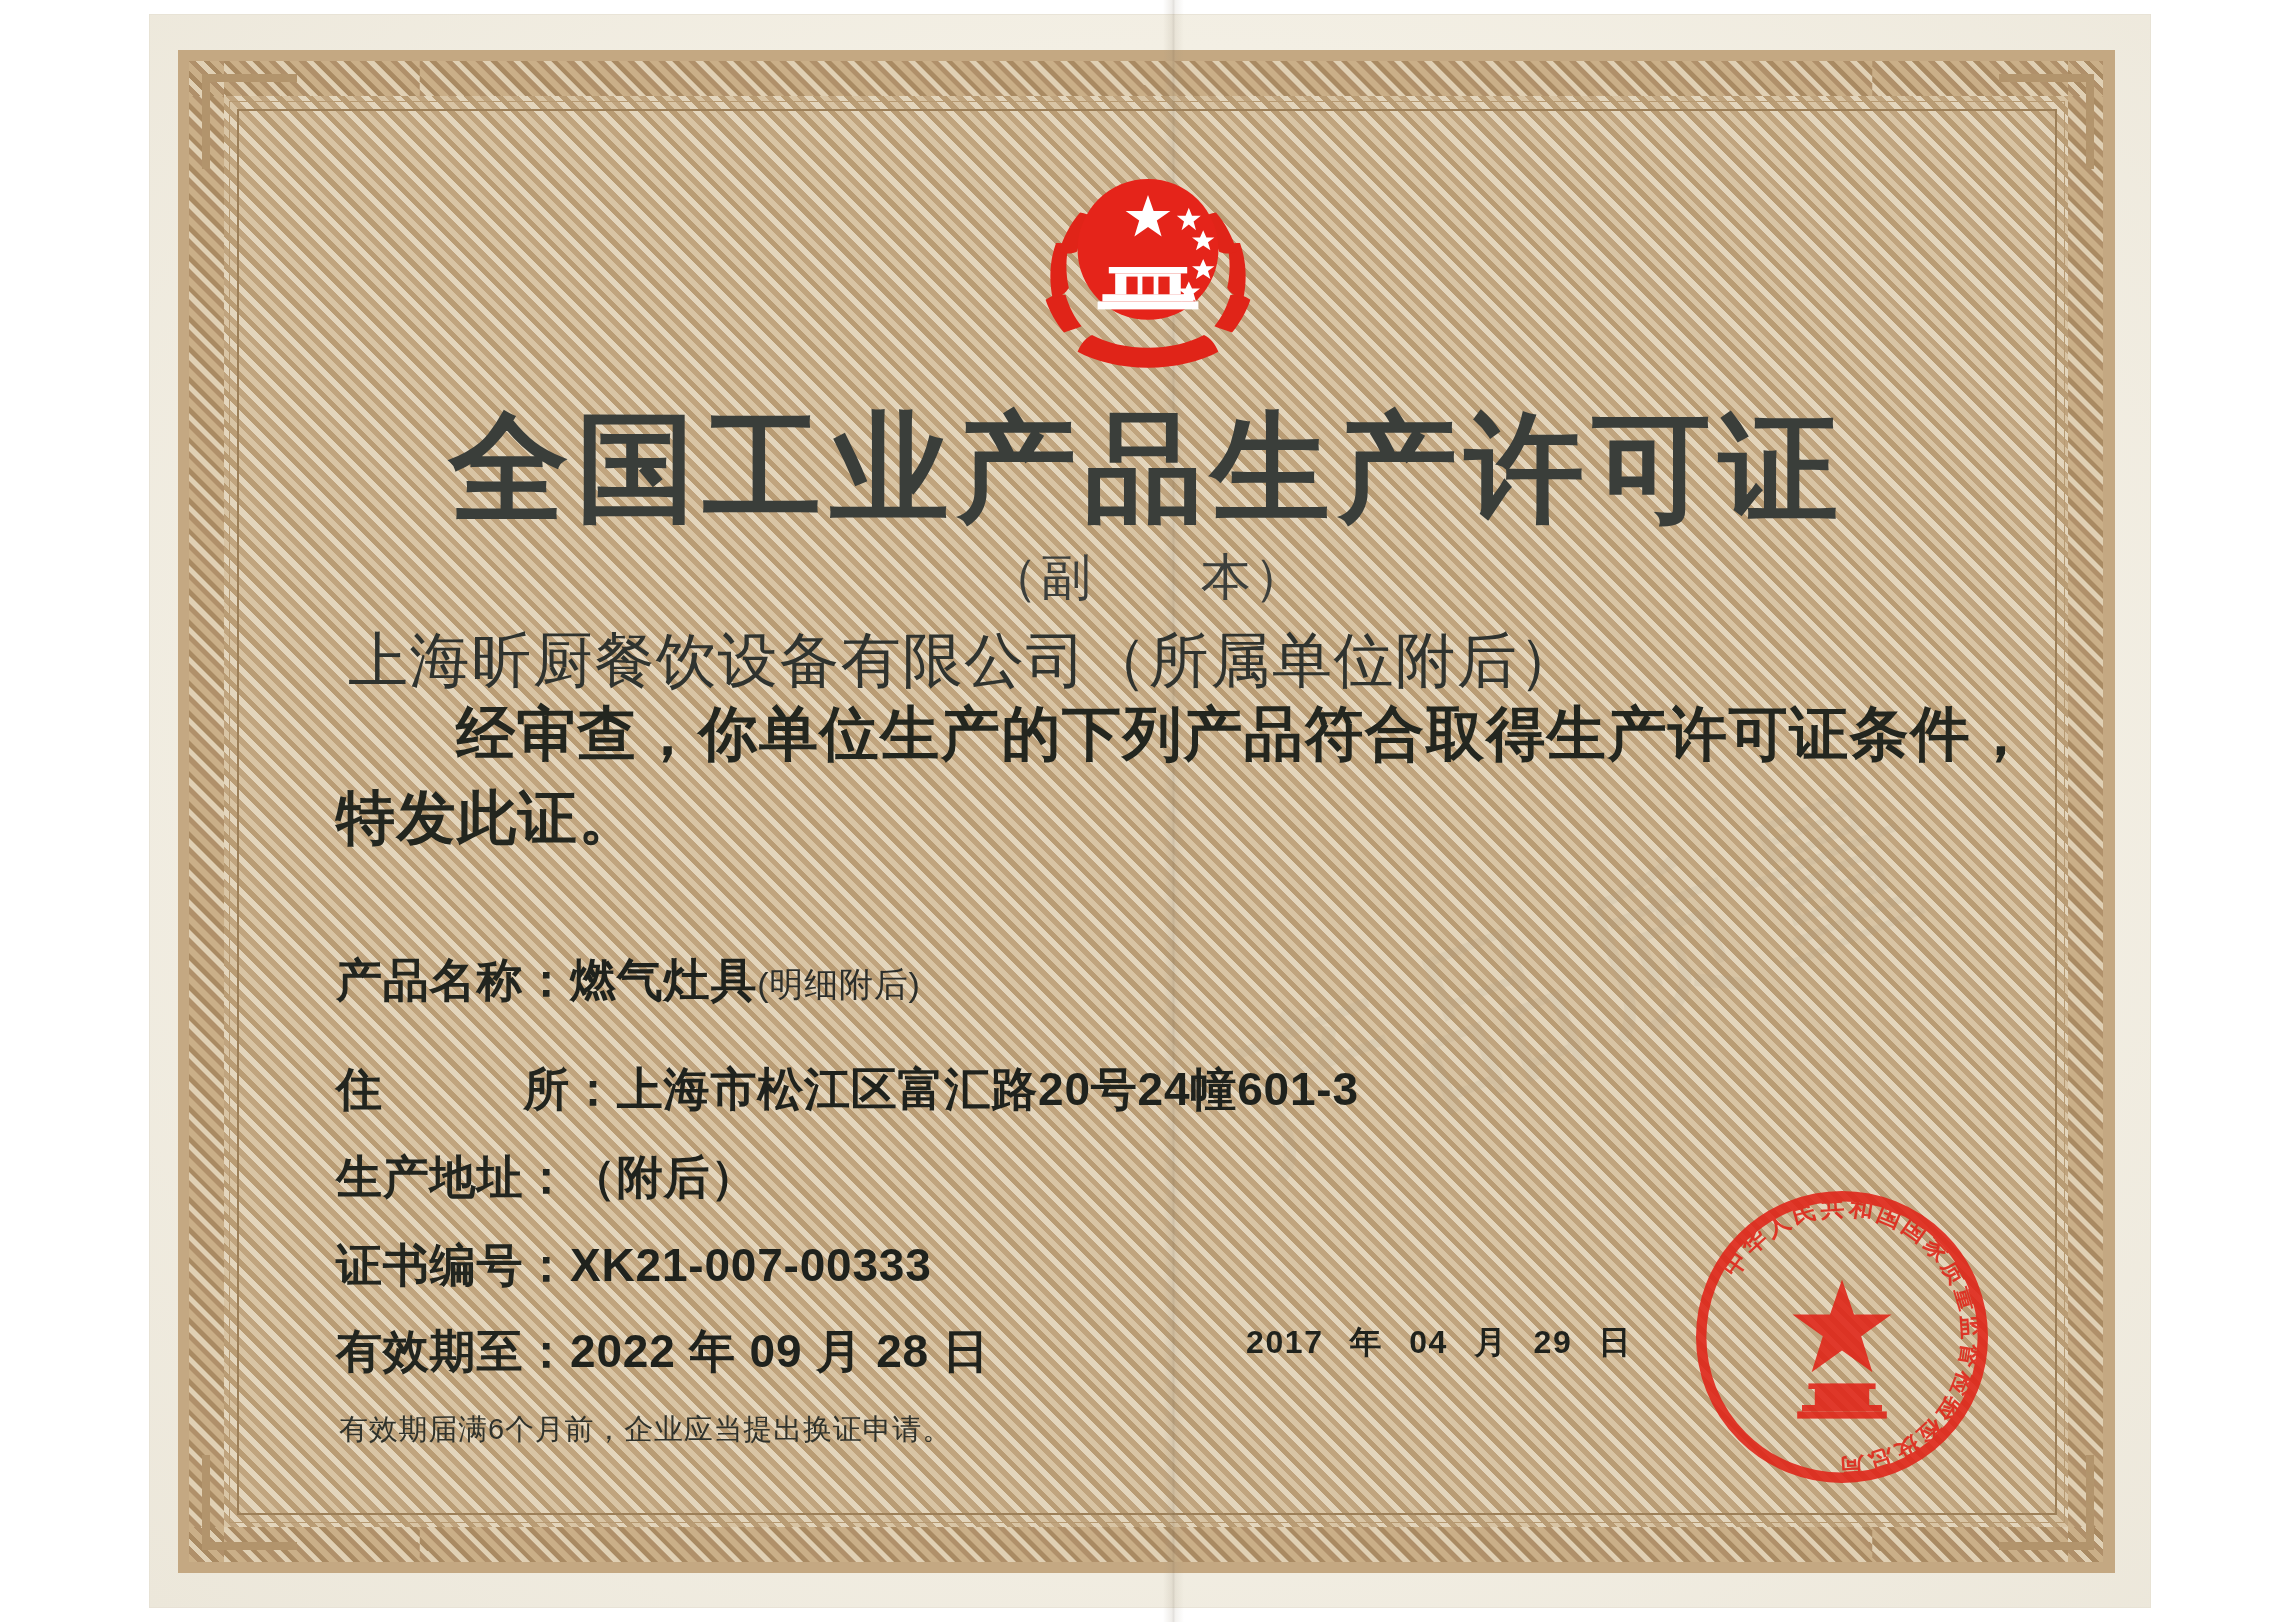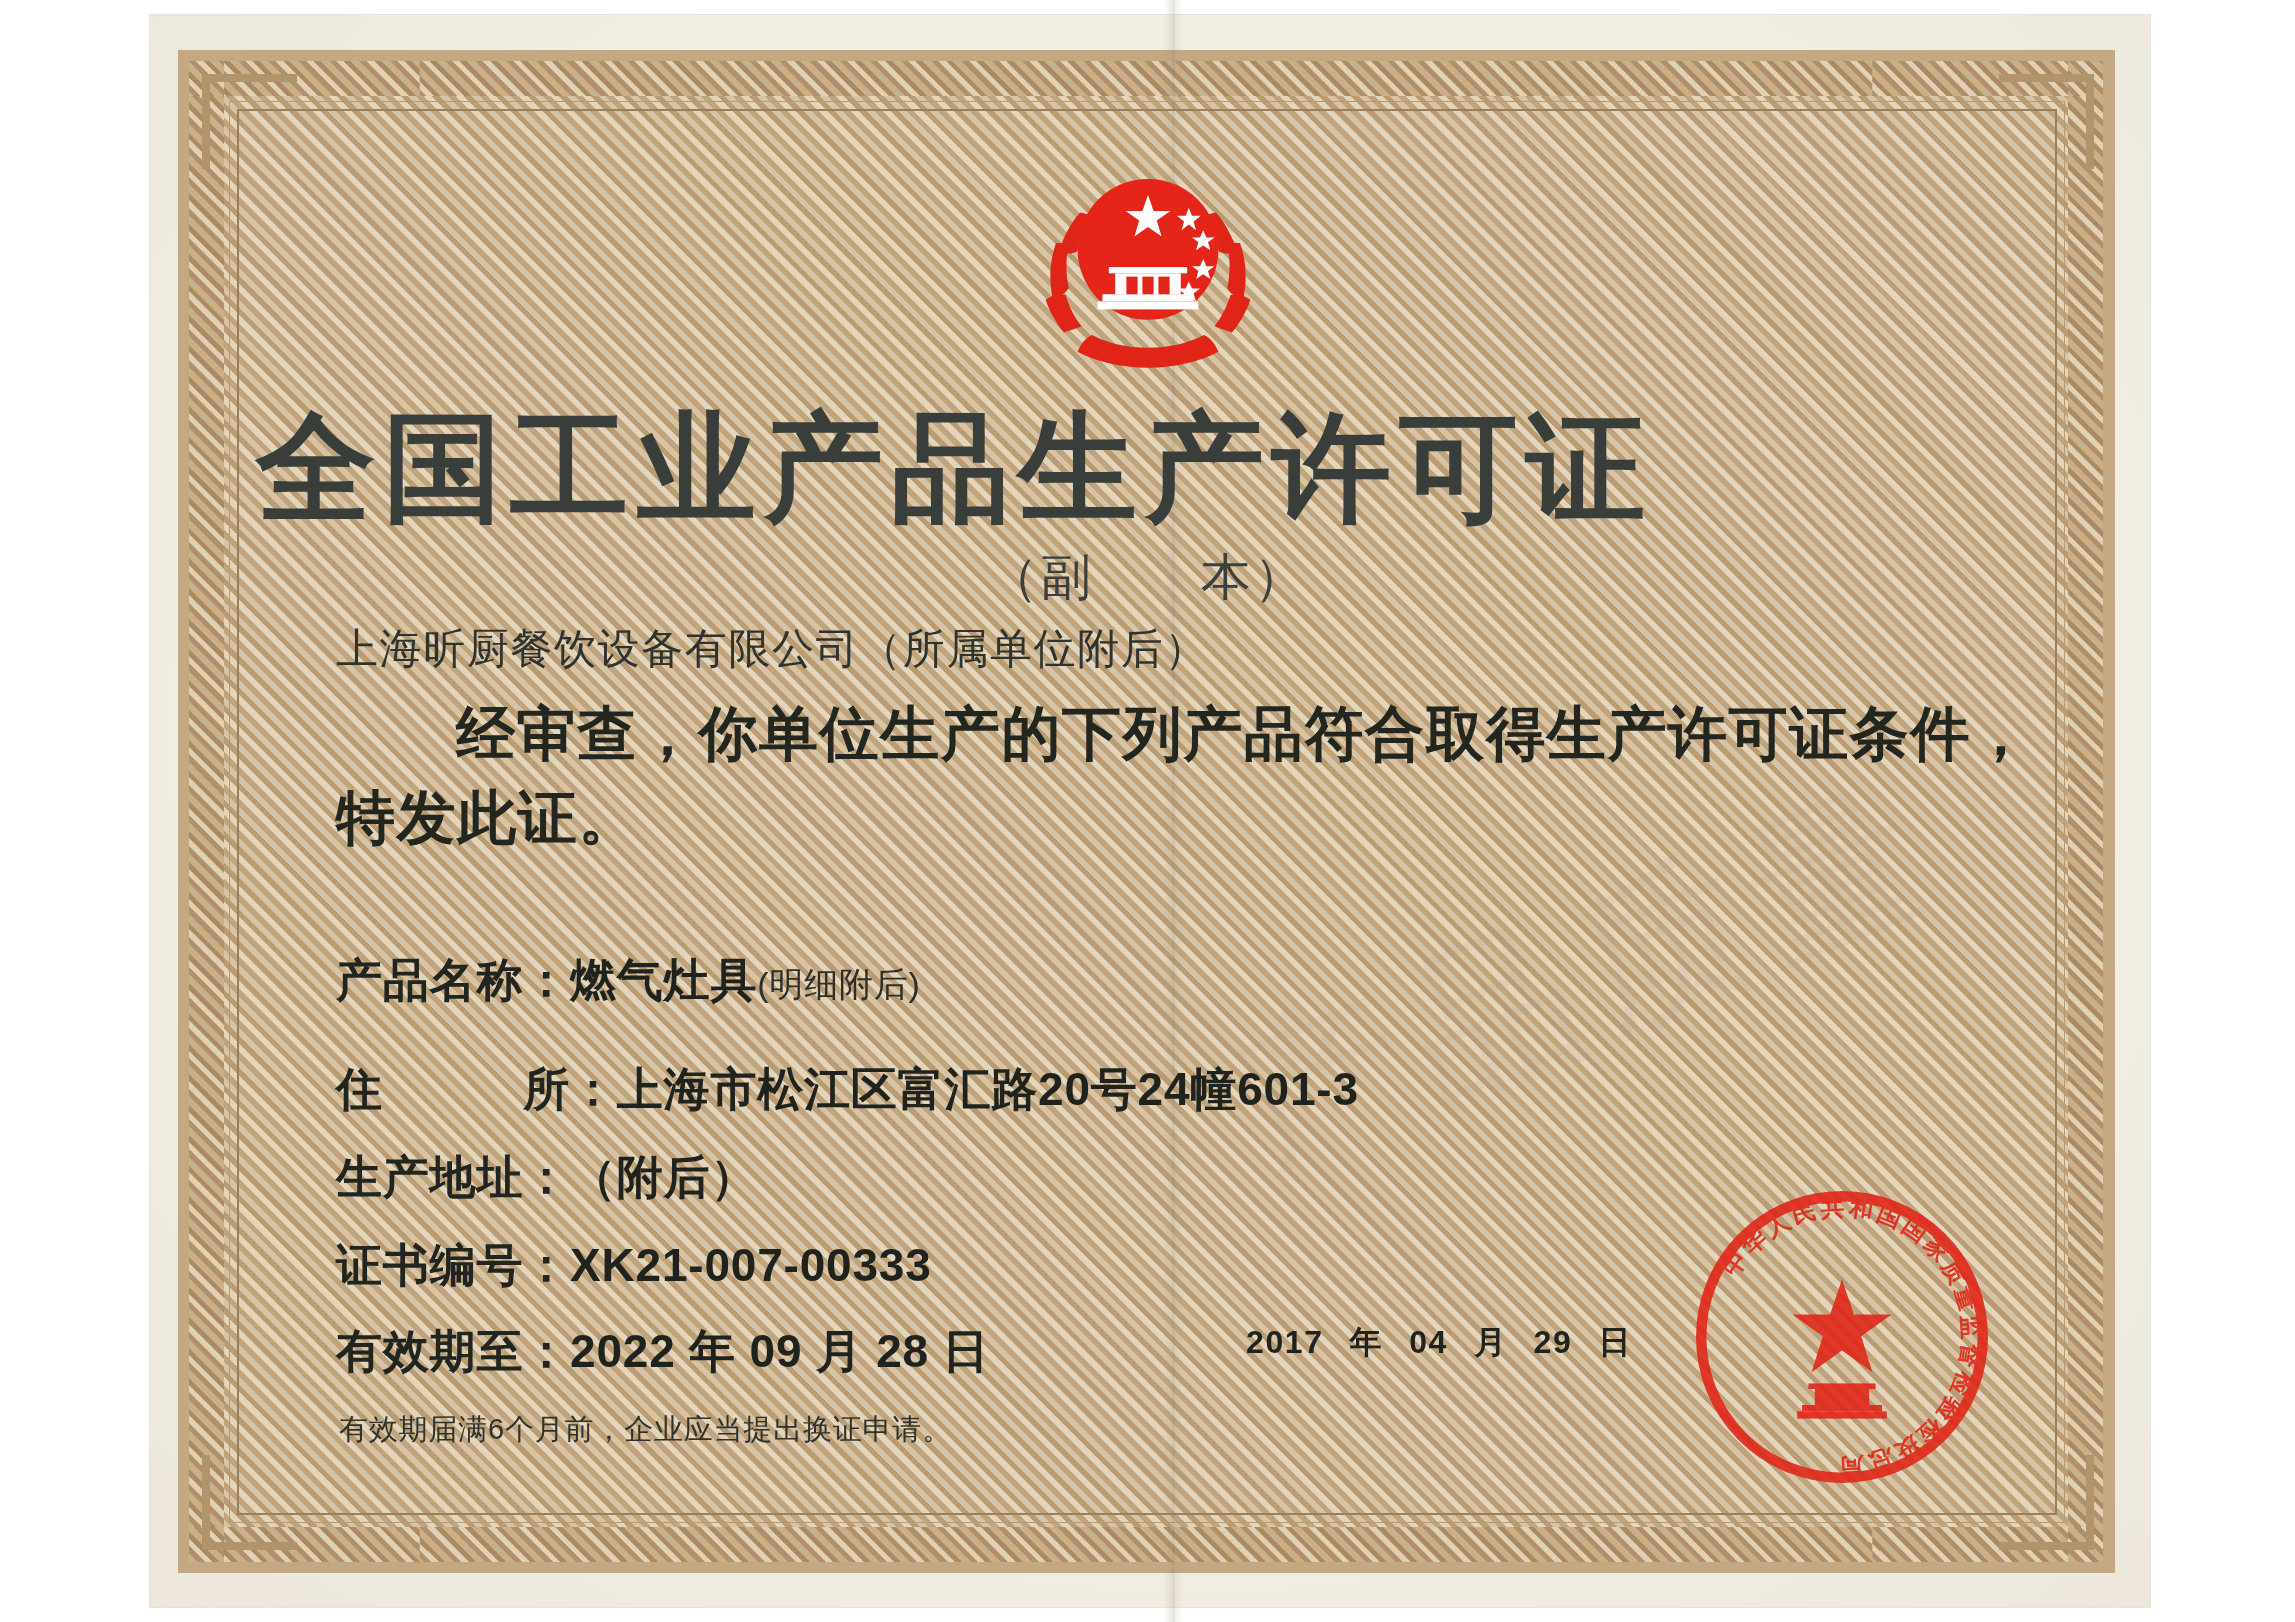--- a/index.html
+++ b/index.html
@@ -147,20 +147,21 @@
     transform: translateX(-50%);
     width: 232px;
     height: 232px;
   }
 
   .title {
     position: absolute;
     left: 0;
     top: 285px;
     width: 1783px;
+    text-align: center;
     font-family: "Liberation Sans", sans-serif;
     font-weight: bold;
     font-size: 119px;
     letter-spacing: 8px;
     color: #3a3e3a;
     line-height: 1.06;
     white-space: nowrap;
   }
   .subtitle {
     position: absolute;
@@ -169,23 +170,23 @@
     width: 1783px;
     text-align: center;
     font-size: 50px;
     color: #3c3f3c;
     letter-spacing: 3.2px;
     font-family: "Liberation Serif", serif;
   }
 
   .company {
     position: absolute;
-    left: 80px;
+    left: 92px;
     top: 501px;
-    font-size: 42px;
+    font-size: 60px;
     color: #2f332f;
     letter-spacing: 1.6px;
     font-family: "Liberation Sans", sans-serif;
     white-space: nowrap;
   }
 
   .statement {
     position: absolute;
     left: 80px;
     top: 573px;

